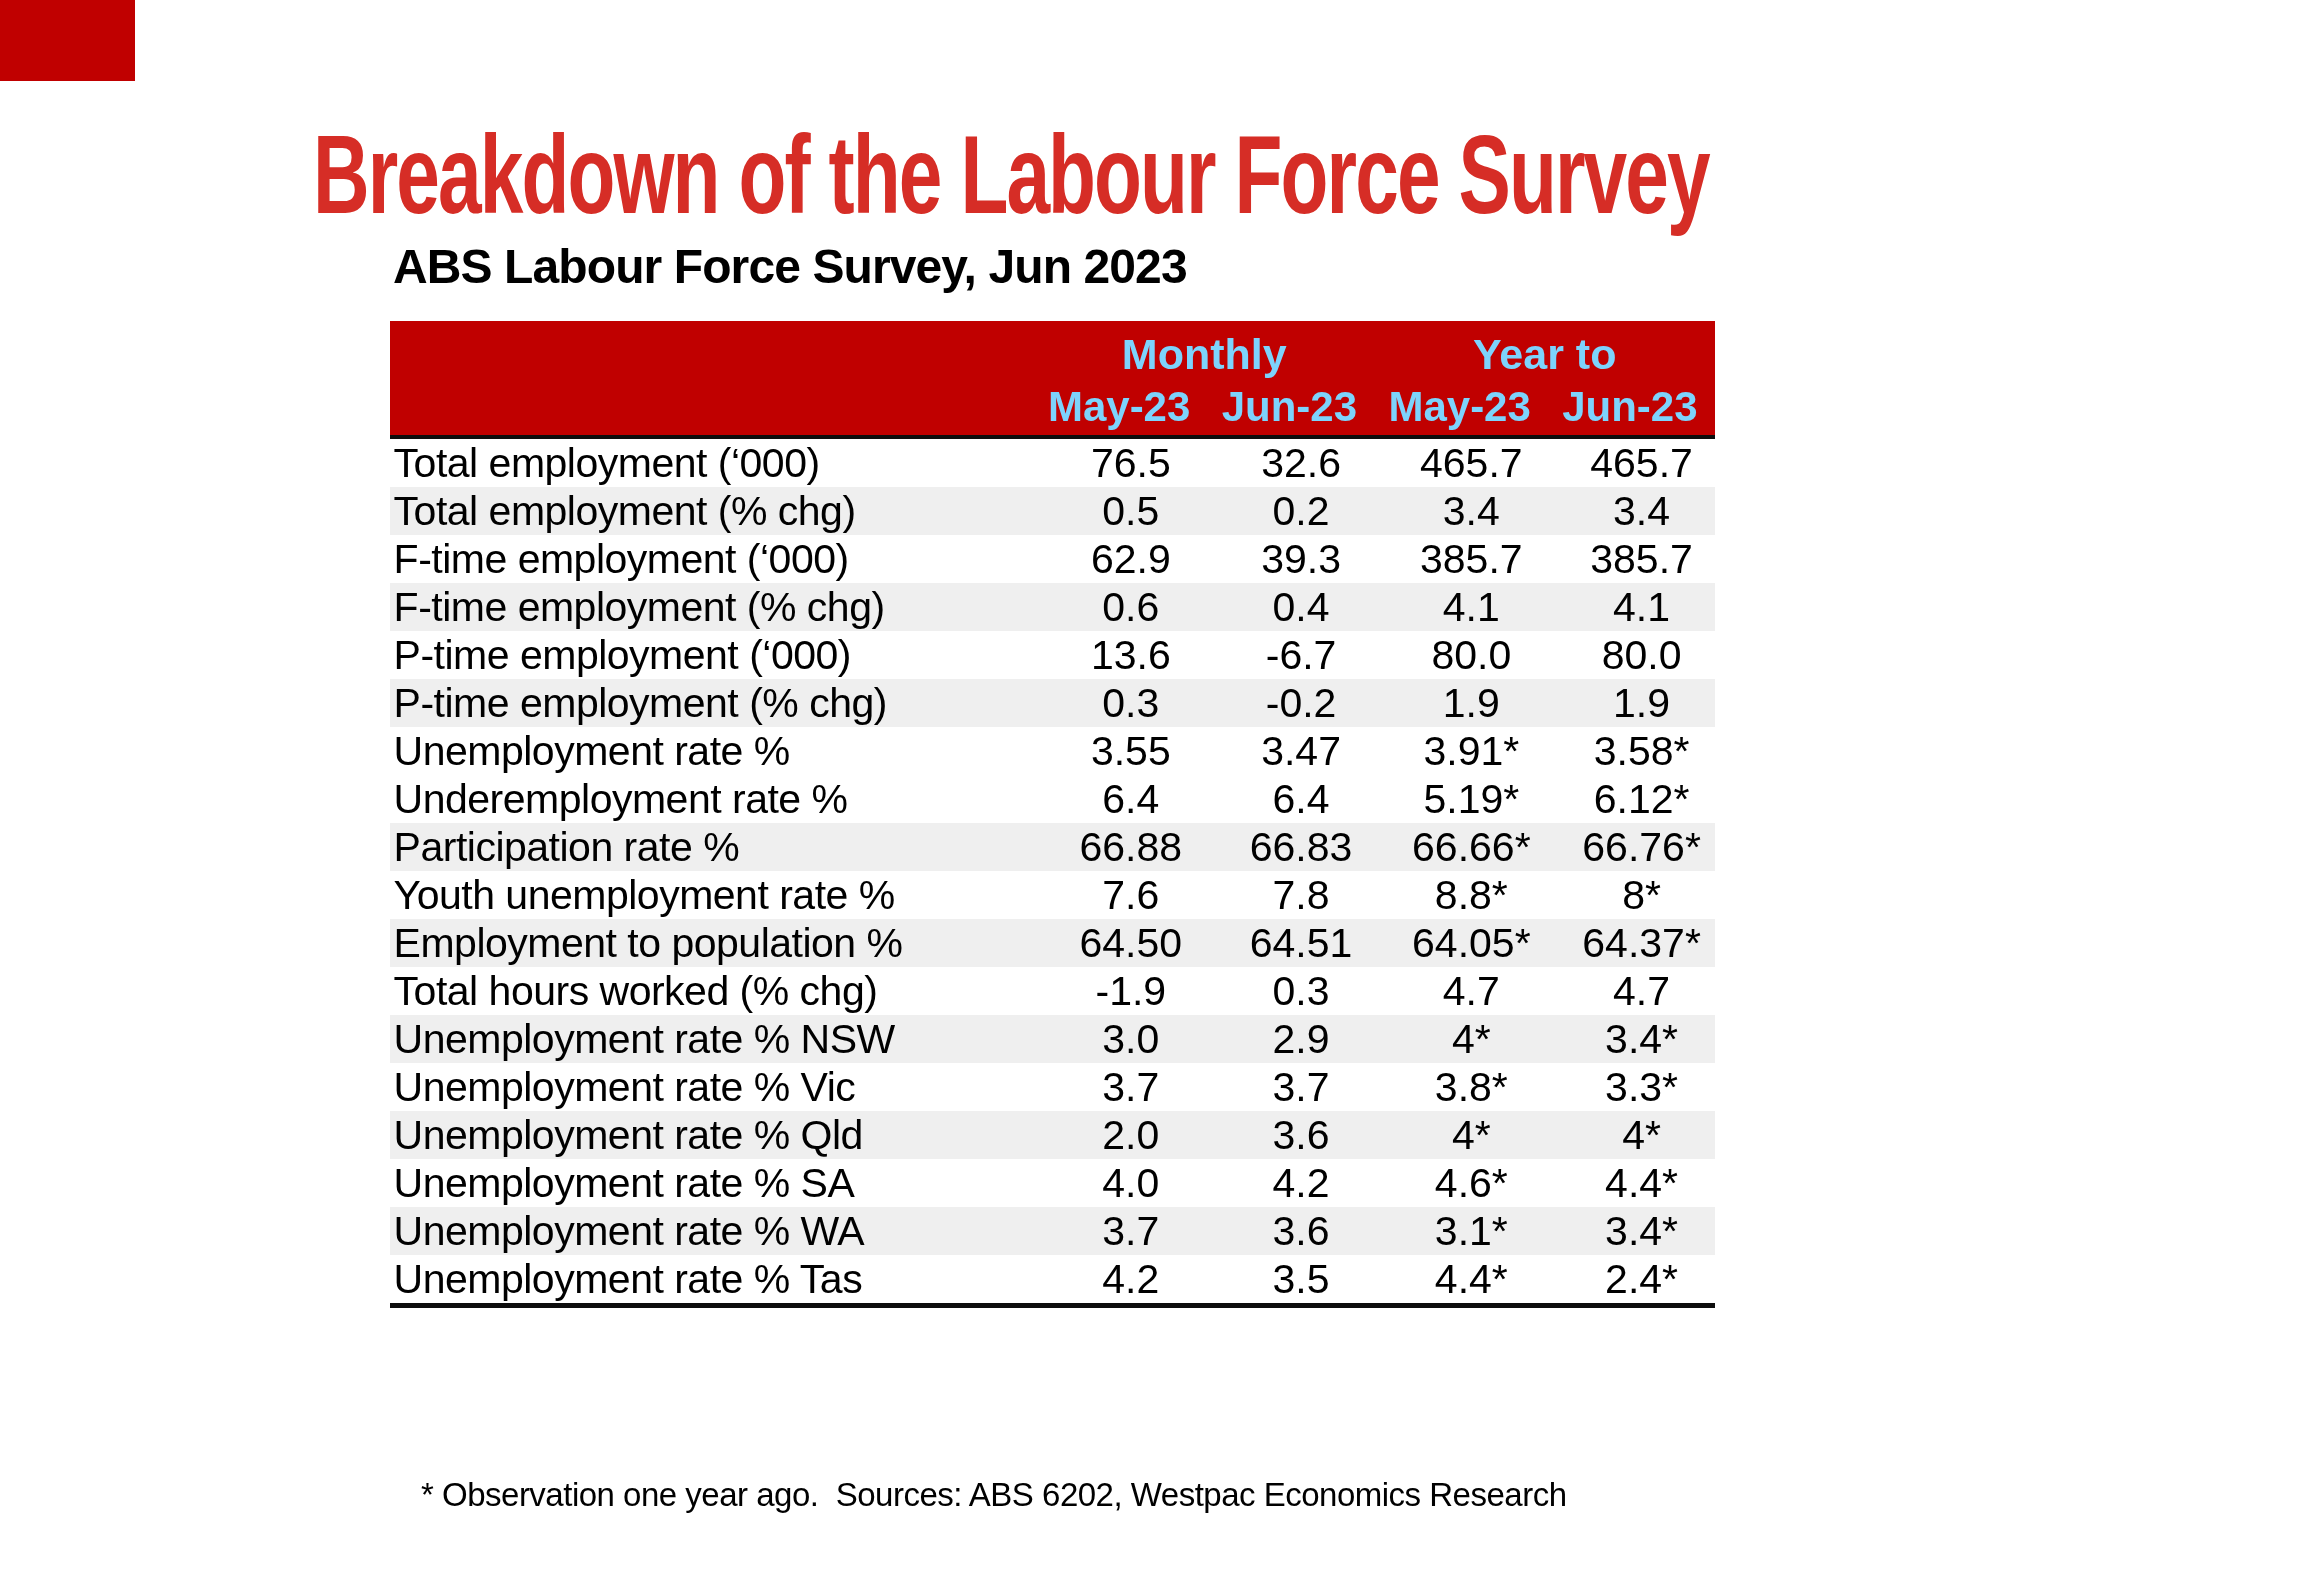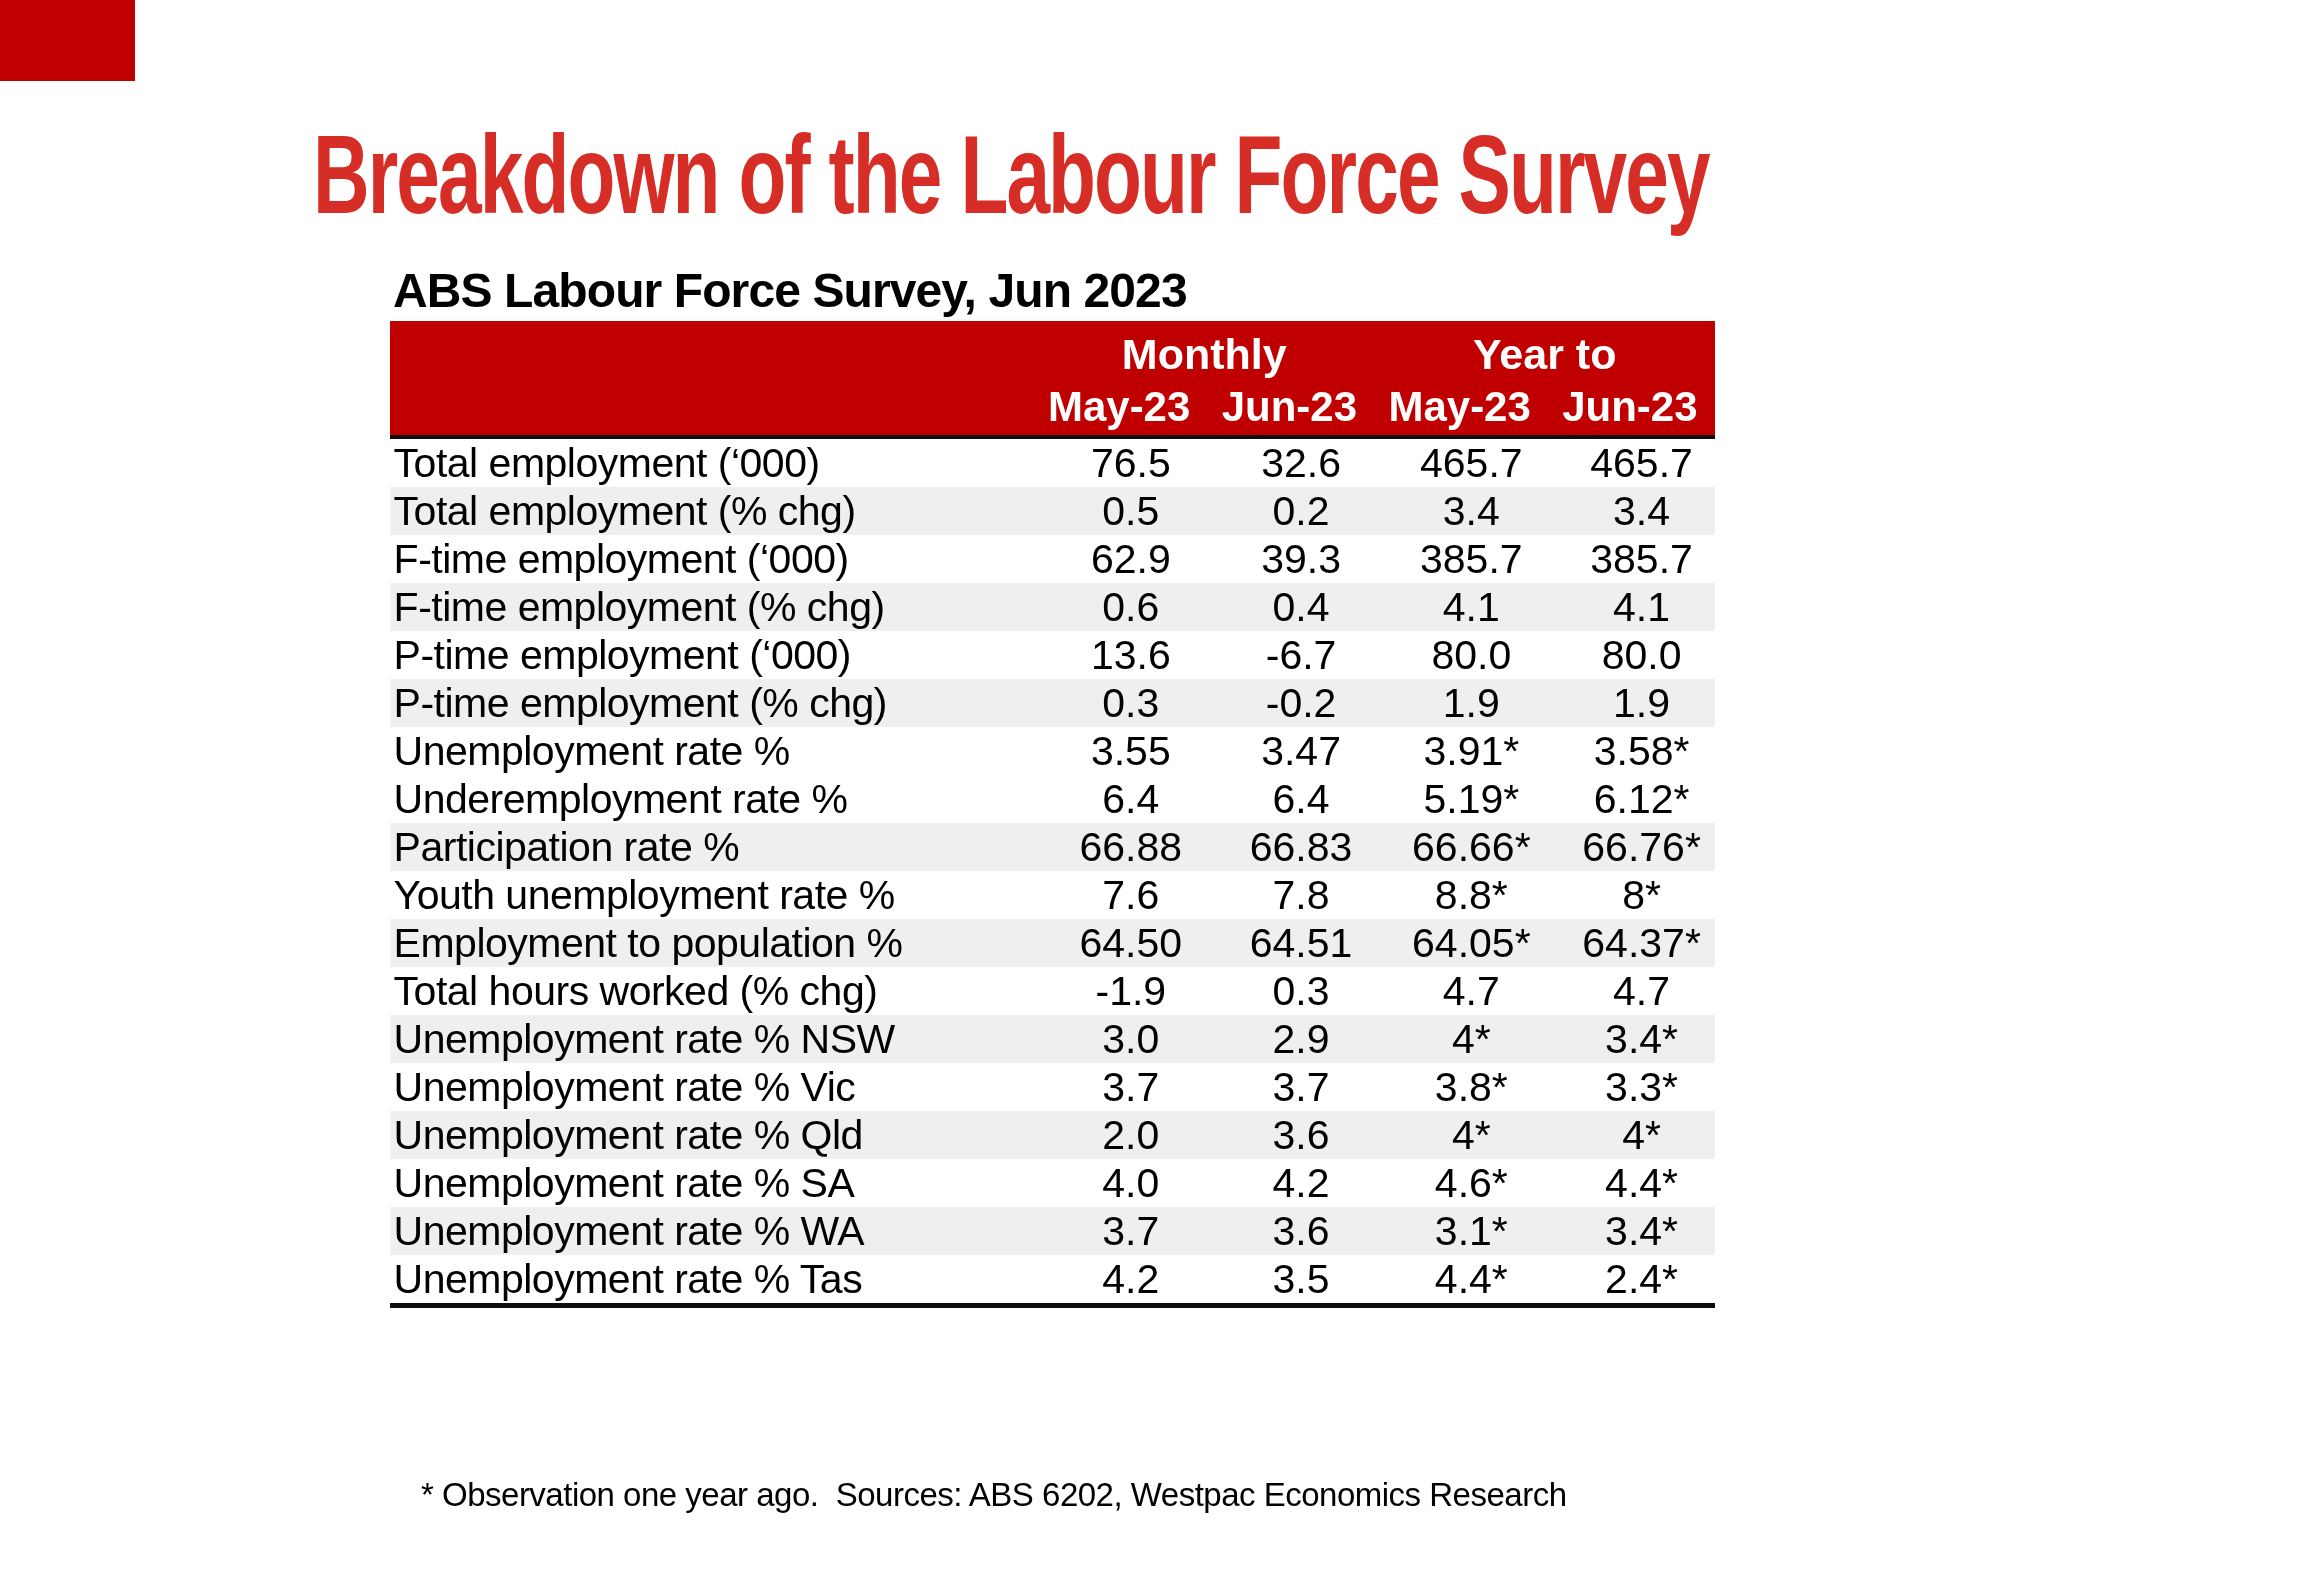--- a/index.html
+++ b/index.html
@@ -35,39 +35,39 @@
     letter-spacing: -2.7px;
     white-space: nowrap;
     color: var(--title-red, #D62D26);
     transform: scaleX(0.70);
     transform-origin: left top;
   }
 
   .table-title {
     position: absolute;
     left: 393px;
-    top: 262px;
+    top: 238px;
     font-size: 48px;
     font-weight: bold;
     line-height: 1.2;
     letter-spacing: -0.9px;
     color: #000;
     white-space: nowrap;
   }
 
   .lf-table {
     position: absolute;
     left: 390px;
     top: 321px;
     width: 1325px;
   }
 
   .thead {
     background: var(--header-red, #C00000);
-    color: #ffffff;
+    color: #7dd3fc;
     font-weight: bold;
     border-bottom: 4.5px solid #0d0d0d;
     padding-top: 5.4px;
     padding-bottom: 2.7px;
   }
 
   .hrow {
     display: grid;
     grid-template-columns: 644px repeat(4, 1fr);
   }

